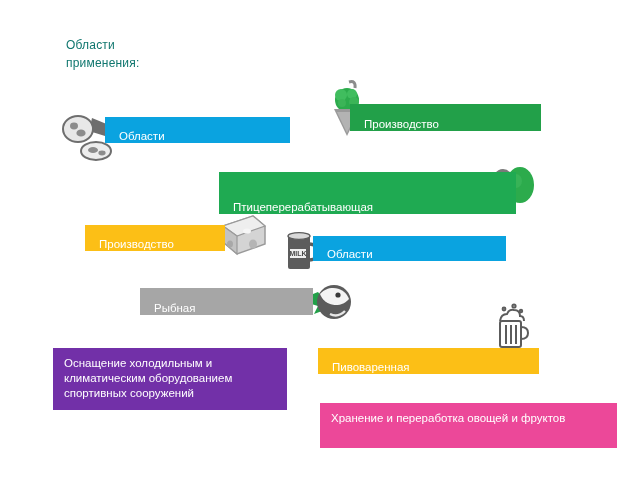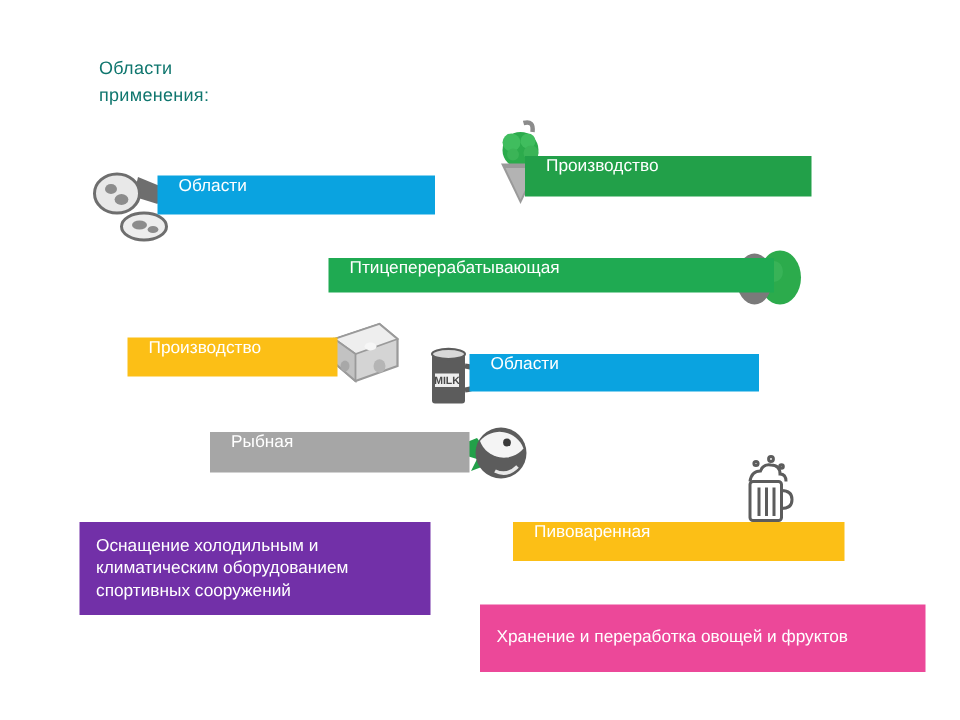--- a/index.html
+++ b/index.html
@@ -30,50 +30,50 @@
     line-height: 18px;
     color: #0f766e;
     letter-spacing: 0.2px;
     white-space: pre-line;
   }
 
   
   .bar {
     position: absolute;
     display: flex;
-    align-items: flex-start;
+    align-items: flex-end;
     box-sizing: border-box;
   }
   .bar .bar-label {
     color: #ffffff;
     font-size: 11.5px;
     line-height: 14px;
     white-space: pre-line;
   }
   .bar.single .bar-label {
     padding-left: 14px;
   }
   .bar.block {
-    align-items: center;
+    align-items: flex-start;
     padding: 8px 10px 8px 11px;
   }
   .bar.block .bar-label {
     font-size: 11.5px;
     line-height: 15px;
   }
 
   
   #bar-meat      { left:105px; top:117px; width:185px; height:26px; background:#0aa3e0; }
   #bar-icecream  { left:350px; top:104px; width:191px; height:27px; background:#22a049; }
-  #bar-poultry   { left:219px; top:172px; width:297px; height:23px; background:#1faa52; }
+  #bar-poultry   { left:219px; top:172px; width:297px; height:42px; background:#1faa52; }
   #bar-cheese    { left: 85px; top:225px; width:140px; height:26px; background:#fcbf16; }
   #bar-dairy     { left:313px; top:236px; width:193px; height:25px; background:#0aa3e0; }
   #bar-fish      { left:140px; top:288px; width:173px; height:27px; background:#a6a6a6; }
   #bar-sport     { left: 53px; top:348px; width:234px; height:62px; background:#7230a8; }
-  #bar-beer      { left:318px; top:348px; width:221px; height:26px; background:#fcbf16;margin-left:24px; }
+  #bar-beer      { left:318px; top:348px; width:221px; height:26px; background:#fcbf16; }
   #bar-veg       { left:320px; top:403px; width:297px; height:45px; background:#ec4899; }
 
   
   .icon {
     position: absolute;
     pointer-events: none;
   }
   #icon-meat      { left:62px;  top:112px;  width:60px; height:52px; }
   #icon-icecream  { left:327px; top:78px;   width:48px; height:58px; }
   #icon-eggs      { left:489px; top:166px;  width:58px; height:40px; }

